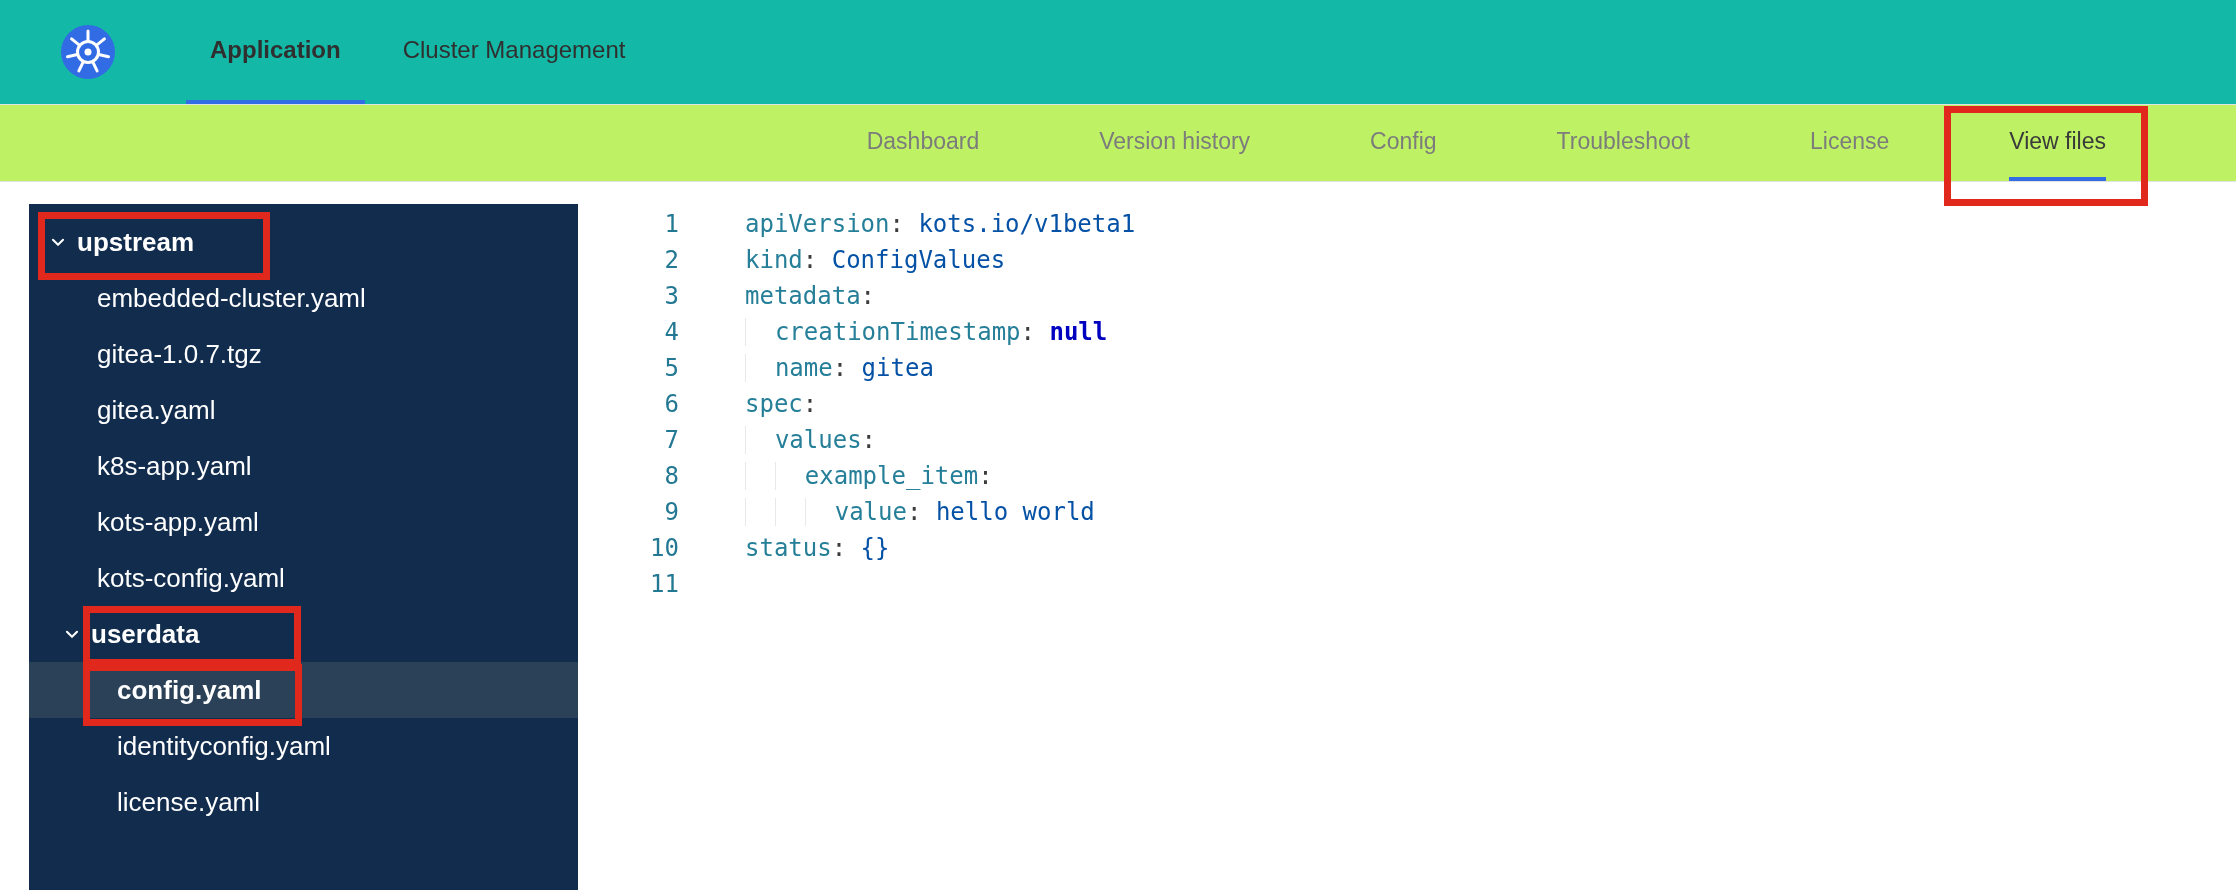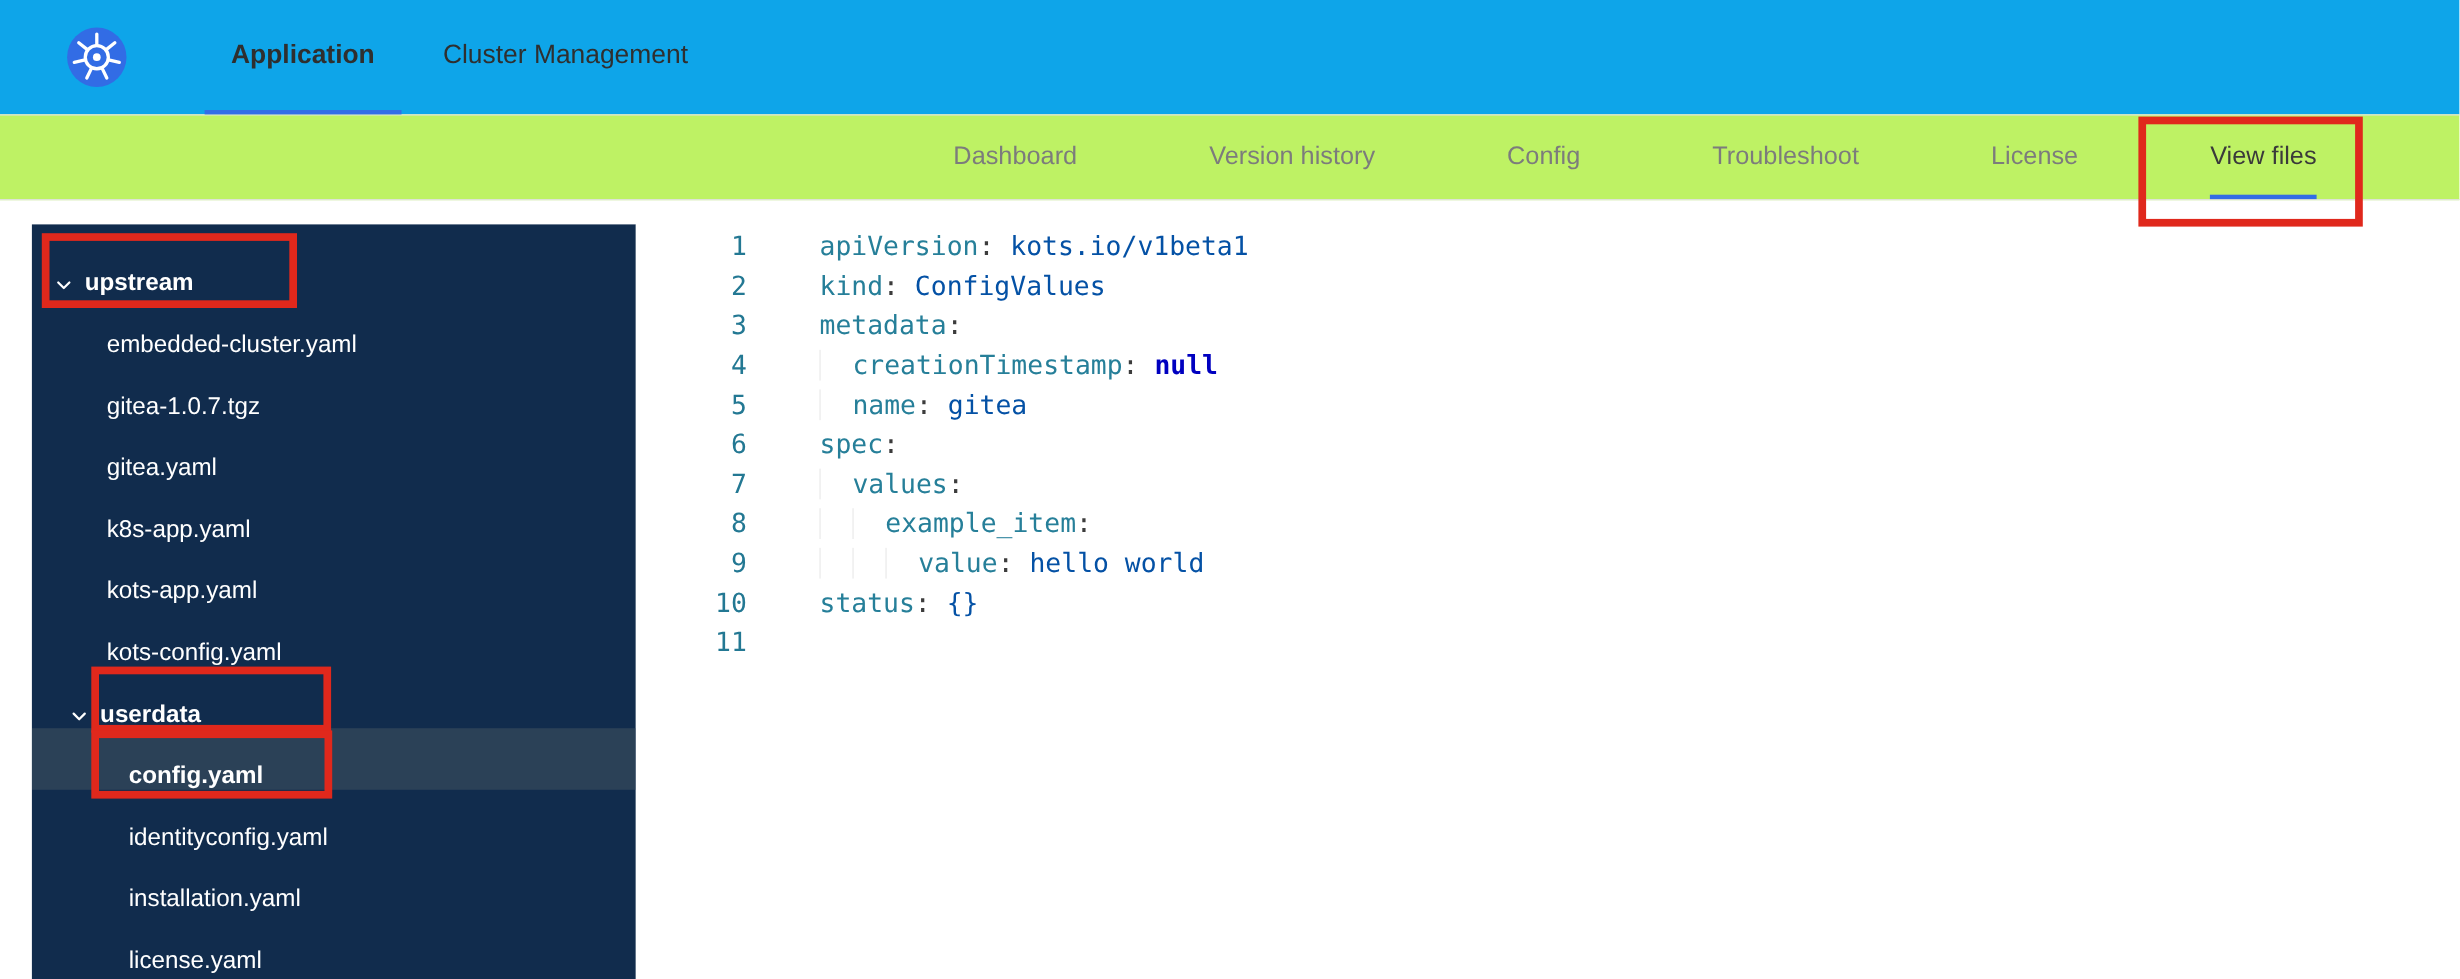--- a/index.html
+++ b/index.html
@@ -9,37 +9,37 @@
     --sidebar-sel:#2b4157;
     --k8s-blue:#326ce5;
   }
   *{margin:0;padding:0;box-sizing:border-box}
   html,body{background:#fff}
   body{
     width:2236px;height:890px;position:relative;overflow:hidden;
     font-family:"Liberation Sans",sans-serif;
   }
   
-  .header{height:104px;display:flex;align-items:stretch;padding-left:60px;background:#0ea5e9}
+  .header{height:104px;display:flex;align-items:stretch;padding-left:60px;background:#14b8a6}
   .logo-wrap{display:flex;align-items:center;margin-right:70px}
   .htabs{display:flex;gap:14px}
   .htab{display:flex;align-items:center;padding:0 24px;font-size:24px;color:#2f2f2f;
         border-bottom:4px solid transparent;cursor:pointer;white-space:nowrap}
   .htab.active{font-weight:600;border-bottom-color:var(--accent)}
   
   .subnav{height:78px;background:#bef264;border-top:1px solid #e2e2e2;border-bottom:1px solid #e2e2e2;
           display:flex;justify-content:flex-end;padding-right:130px}
   .stabs{display:flex;gap:120px}
   .stab{display:flex;align-items:center;font-size:23px;color:#7c7c7c;
         border-bottom:4px solid transparent;cursor:pointer;white-space:nowrap}
   .stab.active{color:#3a3a3a;font-weight:500;border-bottom-color:var(--accent)}
   
   .content{display:flex;margin-top:22px;padding-left:29px;height:686px}
   .filetree{width:549px;flex-shrink:0;background:var(--sidebar-bg);padding-top:10px;color:#fff;overflow:hidden}
-  .trow{height:56px;display:flex;align-items:flex-end;font-size:22px;cursor:pointer;color:#fff}
+  .trow{height:56px;display:flex;align-items:center;font-size:26px;cursor:pointer;color:#fff}
   .trow .tlabel{white-space:nowrap}
   .trow.folder .tlabel{font-weight:700}
   .trow.selected{background:var(--sidebar-sel)}
   .trow.selected .tlabel{font-weight:700}
   .d0{padding-left:18px}
   .d1{padding-left:68px}
   .trow.folder.d1{padding-left:32px}
   .d2{padding-left:88px}
   .chev{width:22px;height:22px;margin-right:8px;display:flex;align-items:center;justify-content:center;color:#fff;flex-shrink:0}
   
@@ -147,23 +147,20 @@
         </span>
         <span class="tlabel">userdata</span>
       </div>
       <div class="trow d2 selected">
         <span class="tlabel">config.yaml</span>
       </div>
       <div class="trow d2">
         <span class="tlabel">identityconfig.yaml</span>
       </div>
       <div class="trow d2">
-        <span class="tlabel">installation.yaml</span>
-      </div>
-      <div class="trow d2">
         <span class="tlabel">license.yaml</span>
       </div>
     </aside>
   <main class="editor">
     <div id="editor-lines">
         <div class="cline"><span class="gutter">1</span><span class="code"><span class="tk-key">apiVersion</span><span class="tk-p">: </span><span class="tk-val">kots.io/v1beta1</span></span></div>
         <div class="cline"><span class="gutter">2</span><span class="code"><span class="tk-key">kind</span><span class="tk-p">: </span><span class="tk-val">ConfigValues</span></span></div>
         <div class="cline"><span class="gutter">3</span><span class="code"><span class="tk-key">metadata</span><span class="tk-p">:</span></span></div>
         <div class="cline"><span class="gutter">4</span><span class="code"><span class="tk-ind">  </span><span class="tk-key">creationTimestamp</span><span class="tk-p">: </span><span class="tk-kw">null</span></span></div>
         <div class="cline"><span class="gutter">5</span><span class="code"><span class="tk-ind">  </span><span class="tk-key">name</span><span class="tk-p">: </span><span class="tk-val">gitea</span></span></div>

